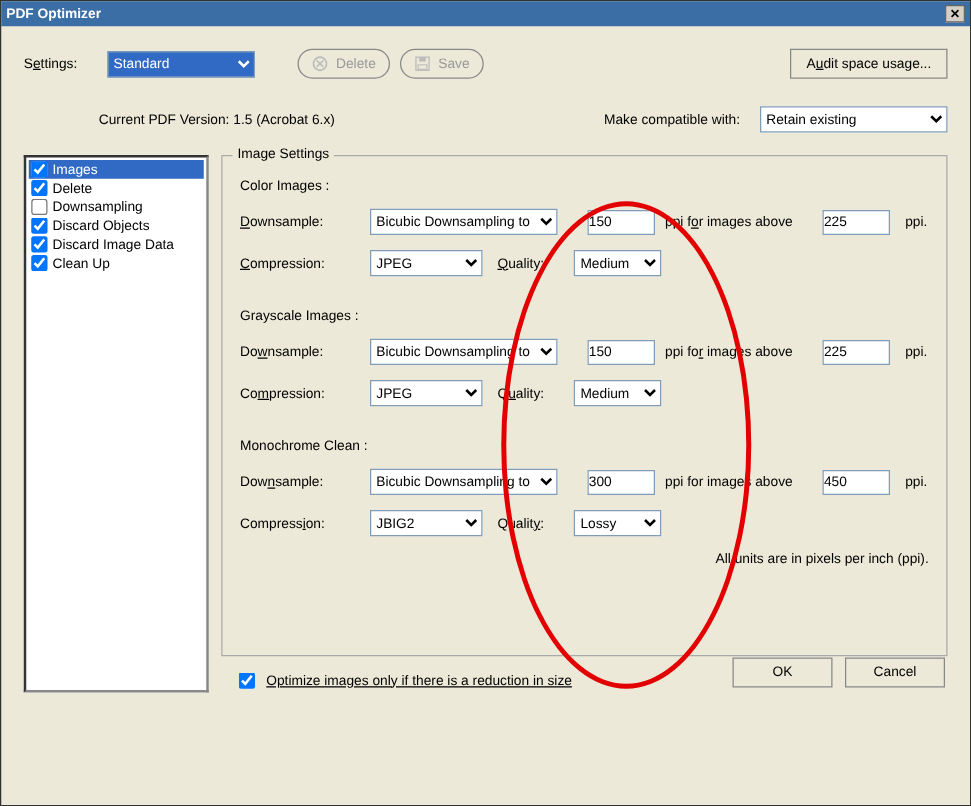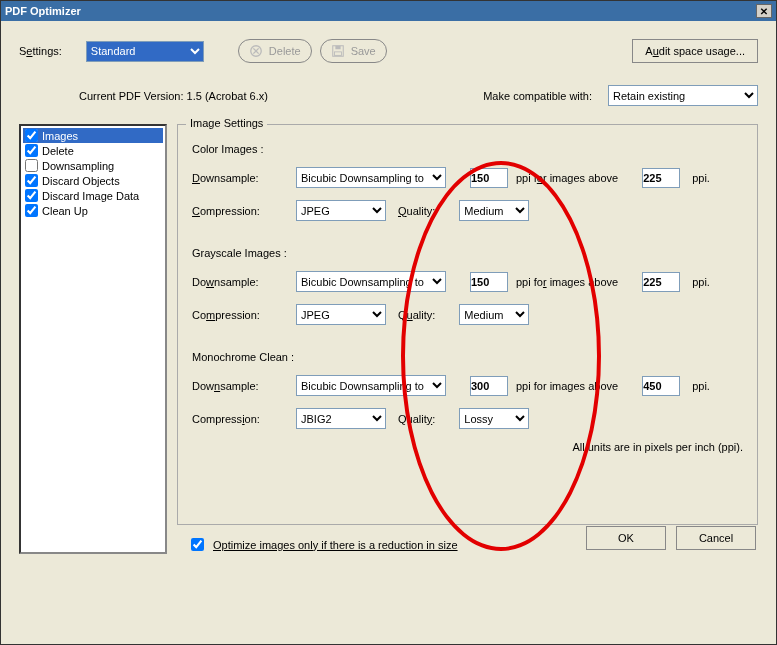--- a/index.html
+++ b/index.html
@@ -28,21 +28,21 @@
   .list-item input[type=checkbox] { margin: 0; }
   .fieldset { border: 1px solid #aaa; padding: 8px 14px 14px 14px; position: relative; flex: 1; height: 430px; }
   .legend { position: absolute; top: -8px; left: 8px; background: #ece9d8; padding: 0 4px; }
   .section { margin-top: 10px; margin-bottom: 26px; }
   .section-title { margin-bottom: 12px; }
   .form-row { display: flex; align-items: center; gap: 8px; margin-bottom: 12px; }
   .label-col { width: 80px; }
   .downsample-sel { width: 150px; }
   .comp-sel { width: 90px; }
   .qual-sel { width: 70px; }
-  .num-input { width: 38px; text-align: left; font-weight: bold; }
+  .num-input { width: 54px; text-align: left; }
   .ppi-unit { margin-left: 4px; }
   .footer-note { text-align: right; margin-top: 4px; }
   .optimize-row { margin-top: 10px; display: flex; align-items: center; gap: 6px; padding-left: 10px; text-decoration: underline; }
   .bottom-btns { position: absolute; right: 20px; bottom: 14px; display: flex; gap: 10px; }
   .bottom-btns .btn { width: 80px; justify-content: center; }
   .red-ellipse { position: absolute; border: 4px solid #e20000; border-radius: 50%; pointer-events: none; }
 </style>
 </head>
 <body>
 

